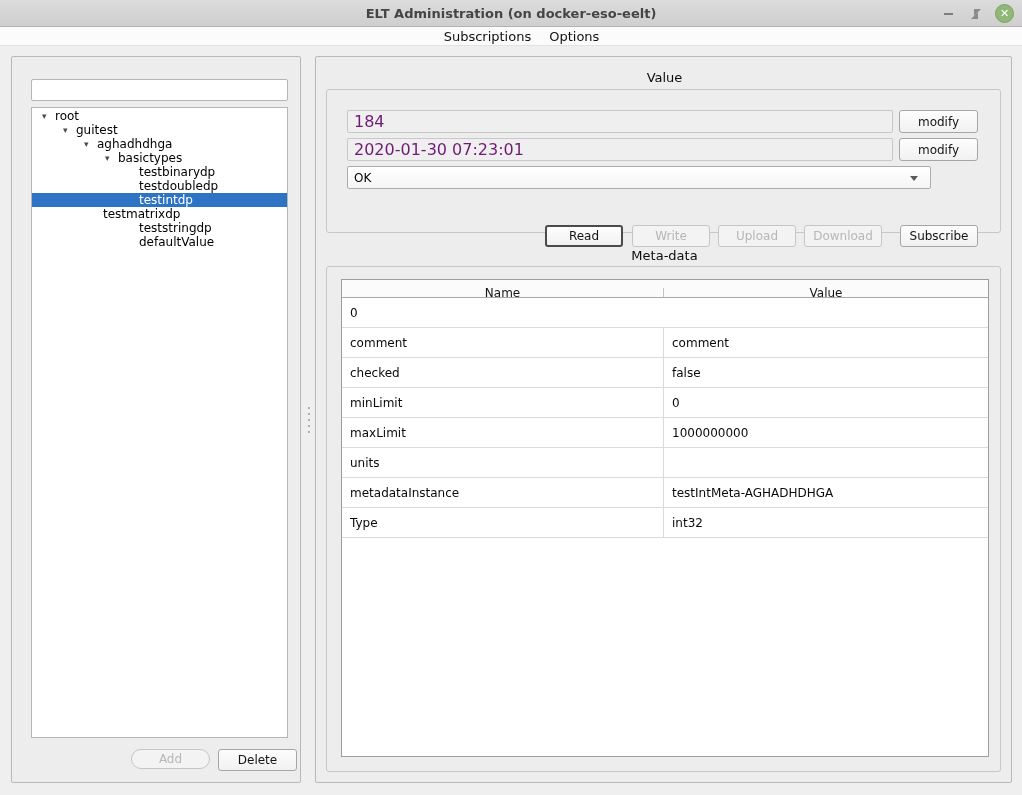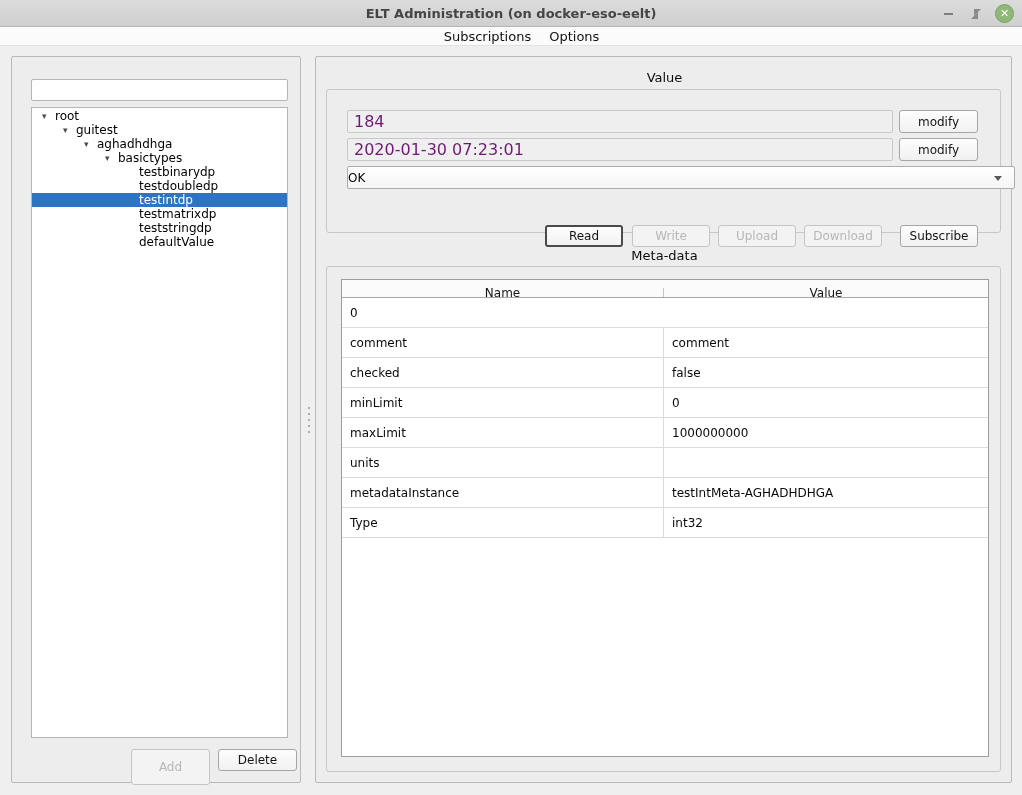--- a/index.html
+++ b/index.html
@@ -47,41 +47,41 @@
   .tree-row { height:14px; line-height:14px; white-space:nowrap; display:flex; align-items:center; }
   .tree-row .expander { width:13px; font-size:9px; color:#4d4d4d; text-align:left; flex:0 0 13px; }
   .tree-row .tree-label { font-size:12px; color:#000; }
   .tree-row.selected { background:var(--selection,#2d74c4); }
   .tree-row.selected .tree-label { color:#ffffff; }
 
   .btn { border:1px solid #a6a6a6; border-radius:3px; background:linear-gradient(#fdfdfd,#f1f1f1);
     font-family:inherit; font-size:12px; color:#141414; display:flex; align-items:center; justify-content:center; }
   .btn.disabled { color:#b7b7b7; border-color:#c5c5c5; background:#f3f3f3; }
   .btn.default-btn { border:2px solid var(--default-border,#4b4b4b); }
-  .add-btn    { position:absolute; left:119px; top:692px; width:79px; height:36px; }
+  .add-btn    { position:absolute; left:119px; top:692px; width:79px; height:20px;border-radius:11px; }
   .delete-btn { position:absolute; left:206px; top:692px; width:79px; height:22px; }
 
   
   .group-title { position:absolute; left:0; width:697px; text-align:center; font-size:13px; color:#0c0c0c; }
   .value-title { top:13px; }
   .meta-title  { top:191px; }
   .groupbox { position:absolute; border:1px solid #c7c7c7; border-radius:3px; background:transparent; }
   .value-box { left:10px; top:32px;  width:675px; height:144px; }
   .meta-box  { left:10px; top:209px; width:675px; height:506px; }
 
   .ro-field { position:absolute; height:23px; width:546px; left:20px;
     background:#efefef; border:1px solid #c8c8c8; border-radius:2px; padding:0 6px;
     font-family:inherit; font-size:16px; color:#701a75; }
   .ro-field.f1 { top:20px; }  .ro-field.f2 { top:48px; }
   .modify-btn { position:absolute; left:572px; width:79px; height:23px; }
   .modify-btn.m1 { top:20px; } .modify-btn.m2 { top:48px; }
 
-  .combo { position:absolute; left:20px; top:76px; width:668px; height:23px;
+  .combo { position:absolute; left:20px; top:76px; width:584px; height:23px;
     background:linear-gradient(#ffffff,#f5f5f5); border:1px solid #acacac; border-radius:2px;
-    display:flex; align-items:center; padding:0 0; font-size:12px; color:#000; }
+    display:flex; align-items:center; padding:0 6px; font-size:12px; color:#000; }
   .combo-arrow { position:absolute; right:12px; top:9px; width:0; height:0;
     border-left:4px solid transparent; border-right:4px solid transparent; border-top:5px solid #5a5a5a; }
 
   .action-btn { position:absolute; top:127px; width:78px; height:22px;margin-top:8px; }
 
   
   .meta-table { position:absolute; left:14px; top:12px; width:648px; height:478px;
     background:#ffffff; border:1px solid #9d9d9d; overflow:hidden; }
   .mt-header { display:flex; height:18px; background:#fbfbfb; border-bottom:1px solid #a8a8a8; }
   .mt-hcell { display:flex; align-items:center; justify-content:center; font-size:12px; color:#151515;margin-top:8px; }
@@ -141,21 +141,21 @@
           <span class="tree-label">testbinarydp</span>
         </div>
         <div class="tree-row" style="padding-left: 94px;">
           <span class="expander"></span>
           <span class="tree-label">testdoubledp</span>
         </div>
         <div class="tree-row selected" style="padding-left: 94px;">
           <span class="expander"></span>
           <span class="tree-label">testintdp</span>
         </div>
-        <div class="tree-row" style="padding-left: 94px;">
+        <div class="tree-row" style="padding-left: 58px;">
           <span class="expander"></span>
           <span class="tree-label">testmatrixdp</span>
         </div>
         <div class="tree-row" style="padding-left: 94px;">
           <span class="expander"></span>
           <span class="tree-label">teststringdp</span>
         </div>
         <div class="tree-row" style="padding-left: 94px;">
           <span class="expander"></span>
           <span class="tree-label">defaultValue</span>

